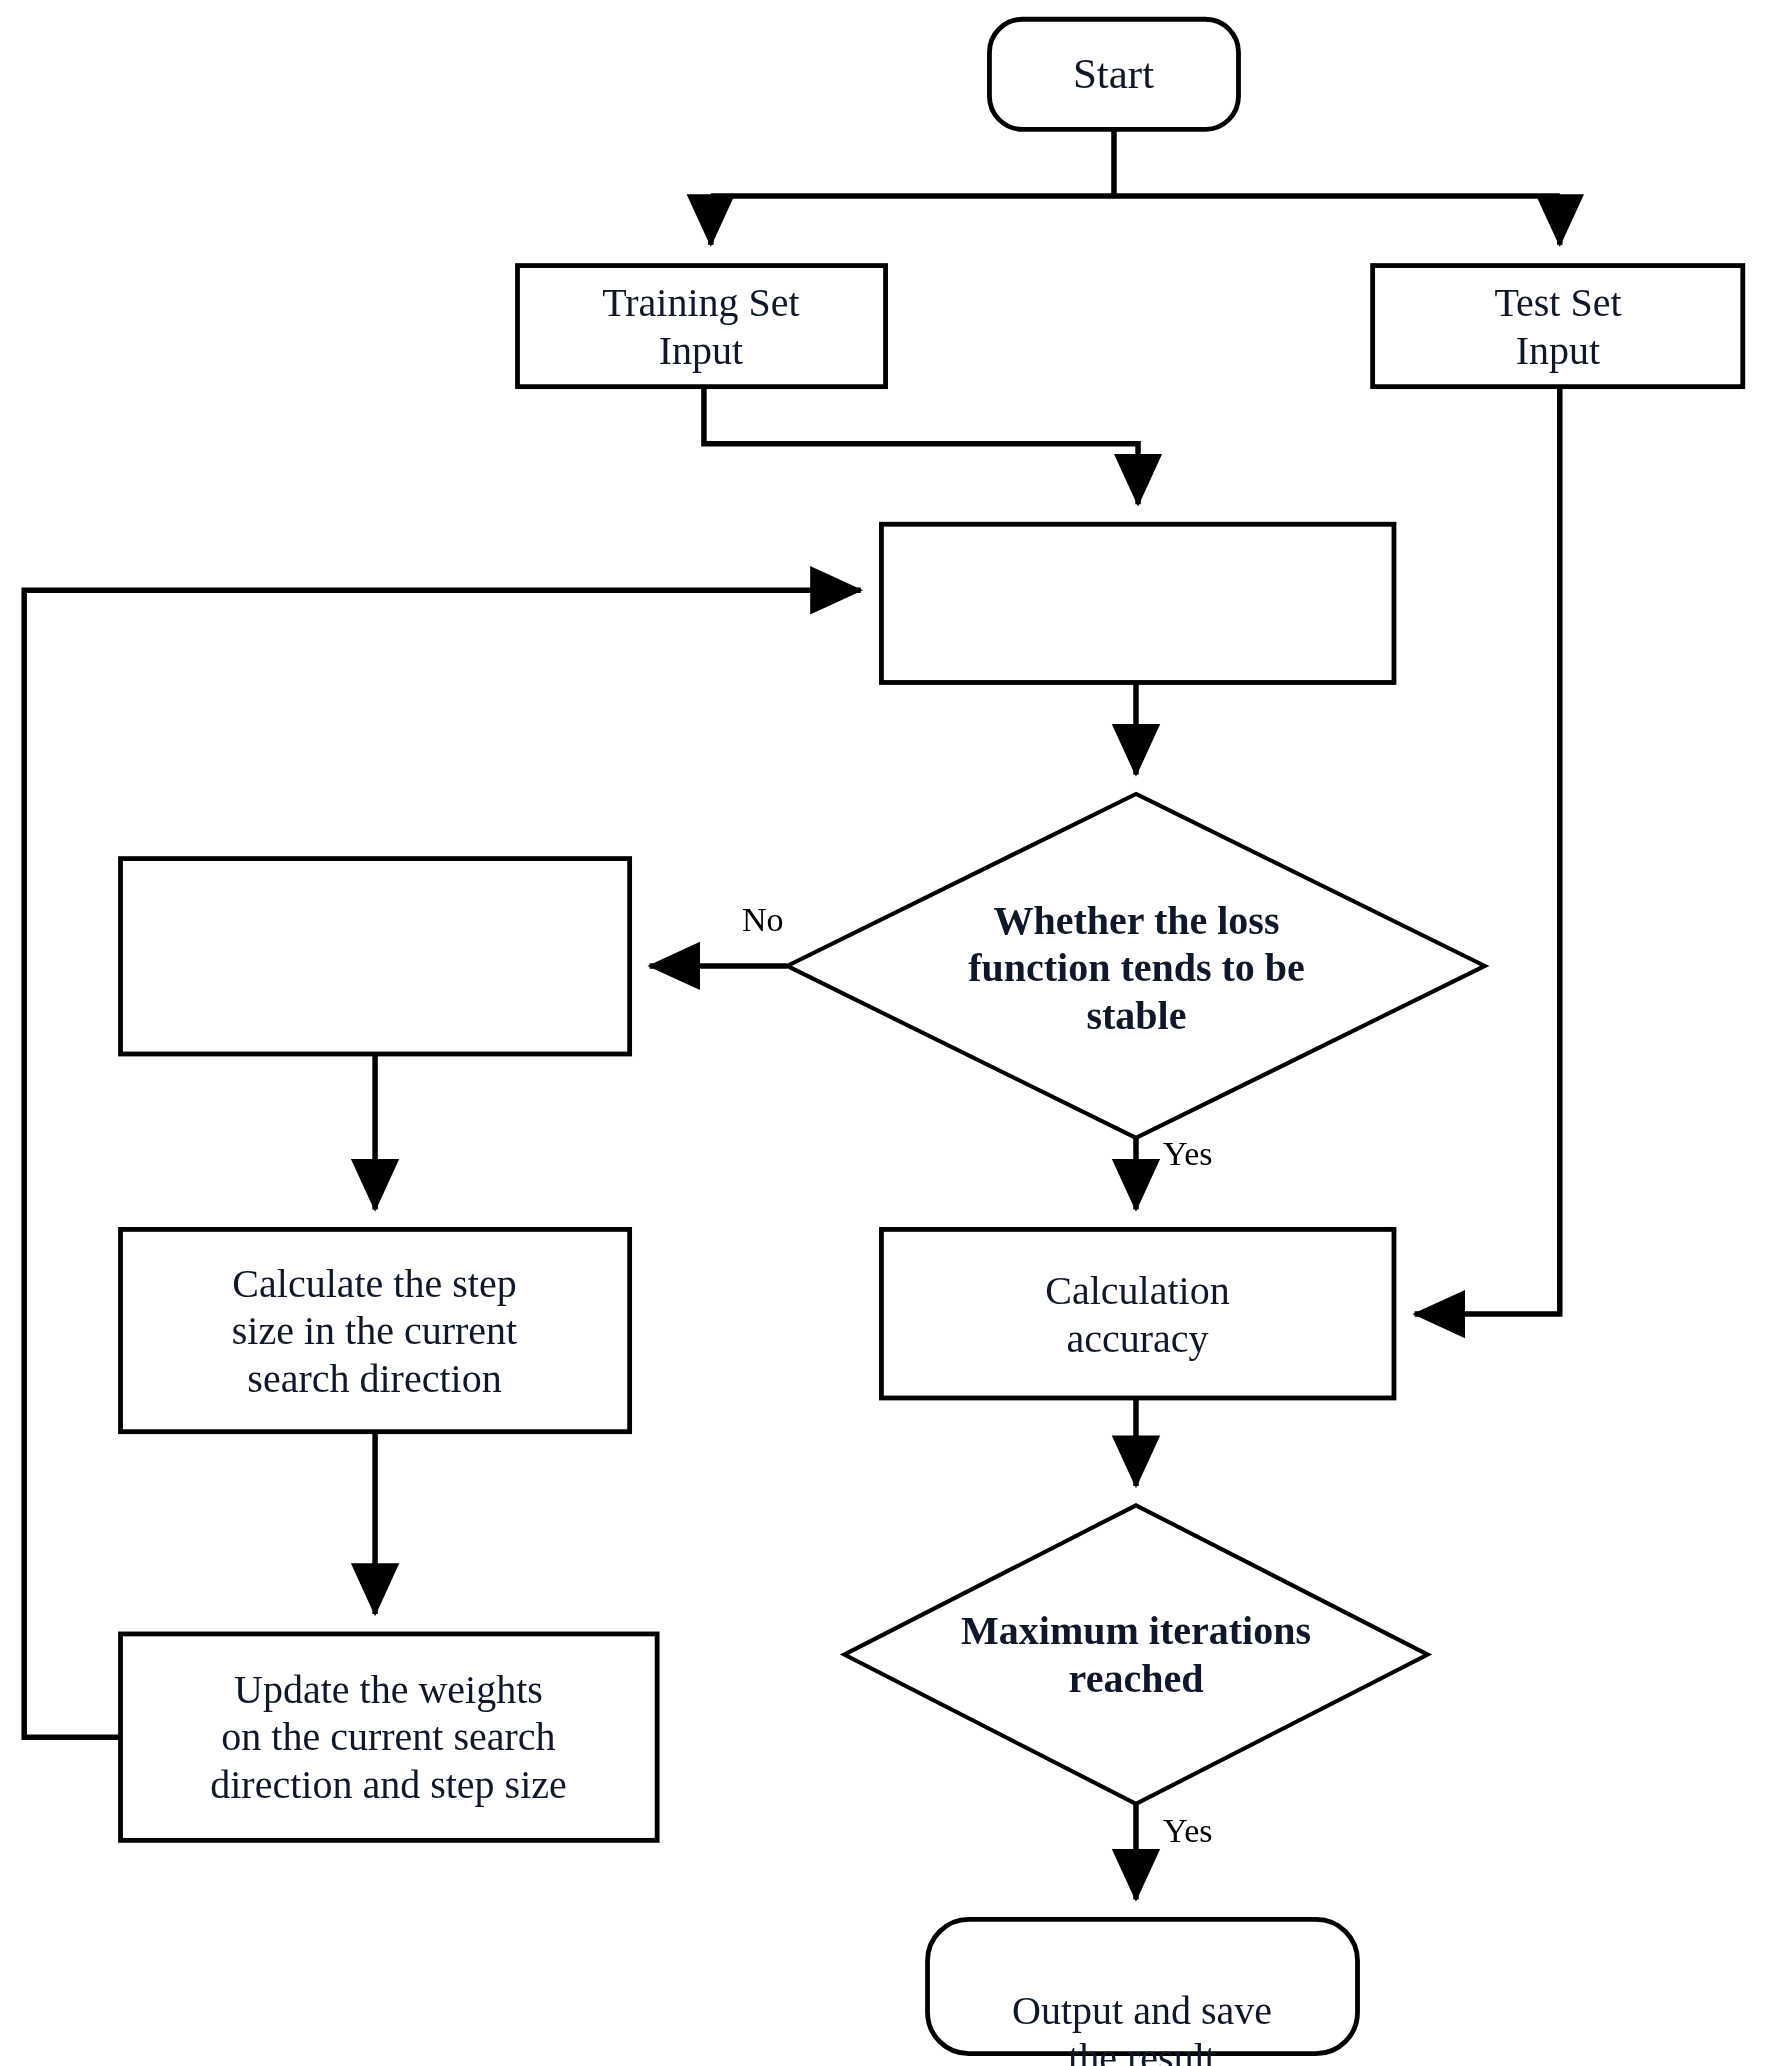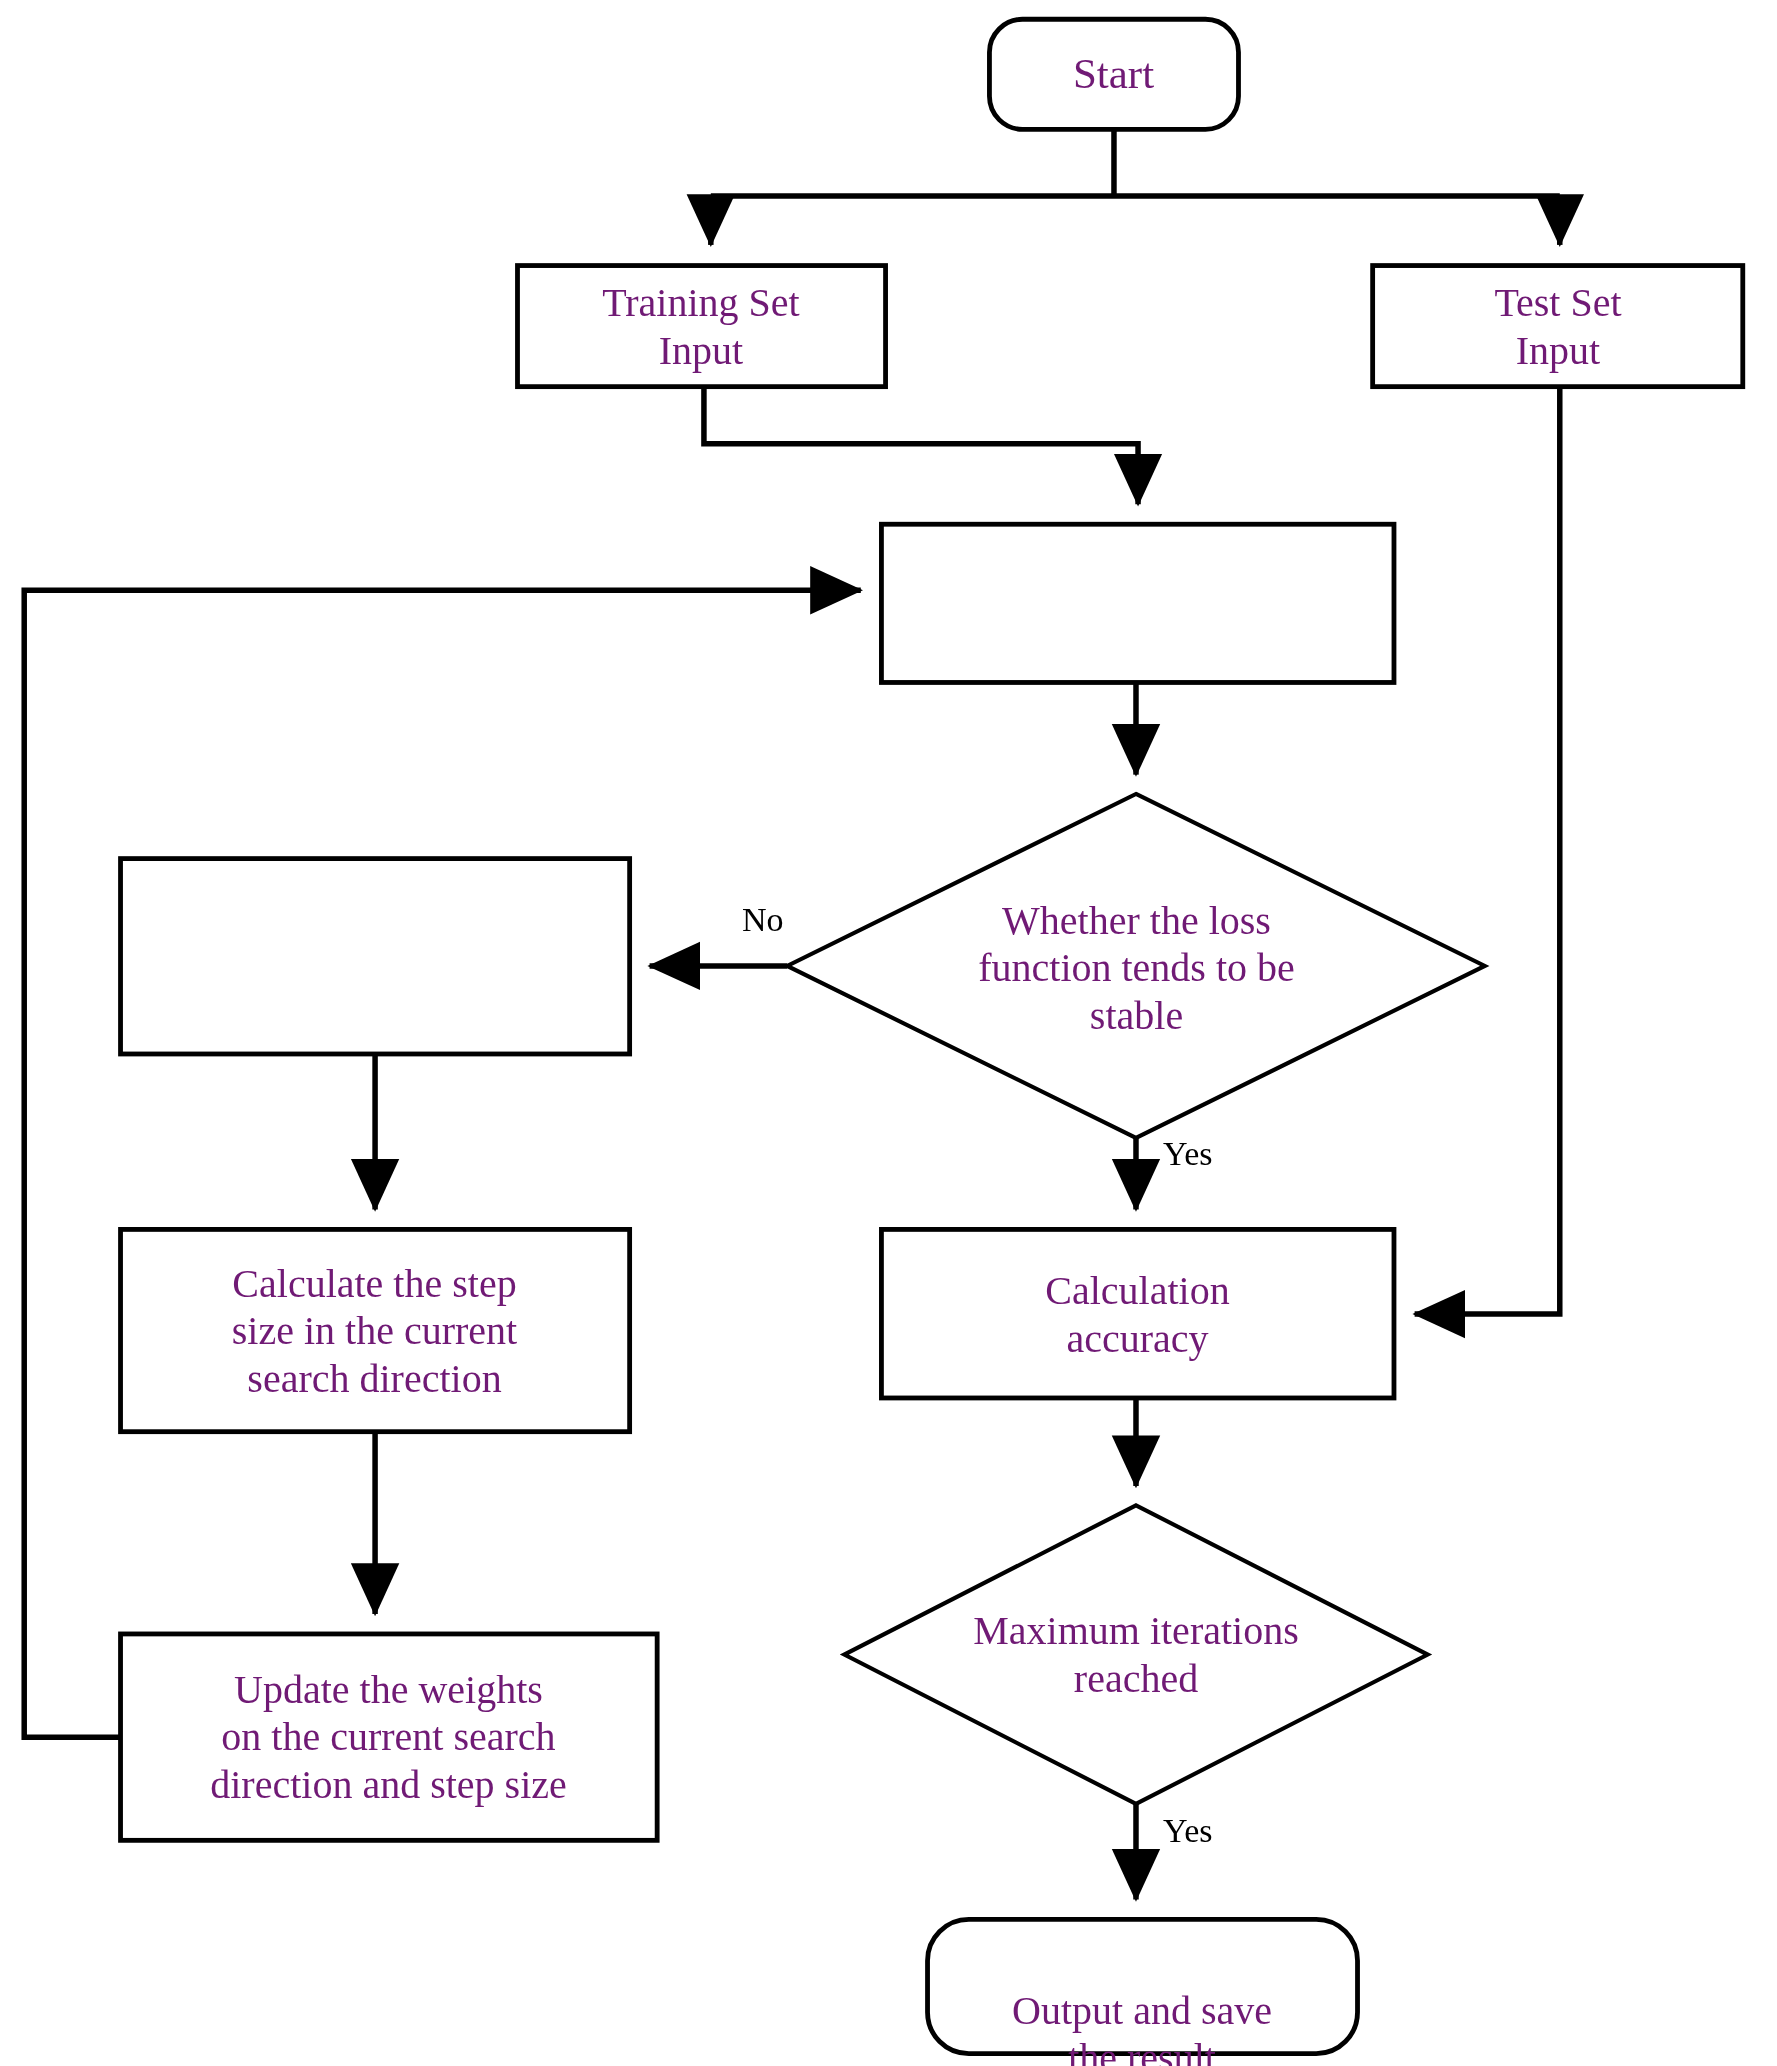--- a/index.html
+++ b/index.html
@@ -38,37 +38,37 @@
   .arrowhead {
     fill: #000000;
     stroke: none;
   }
   .node-text {
     position: absolute;
     display: flex;
     align-items: center;
     justify-content: center;
     text-align: center;
-    color: #701a75;
+    color: #0f172a;
     font-family: "Liberation Serif", "DejaVu Serif", serif;
     line-height: 1.18;
     white-space: pre-line;
     pointer-events: none;
   }
   .edge-label {
     position: absolute;
     color: #000000;
     font-family: "Liberation Serif", "DejaVu Serif", serif;
     line-height: 1;
     white-space: nowrap;
   }
   .t-start     { font-size: 43px; }
   .t-io        { font-size: 40px; }
   .t-proc      { font-size: 40px; }
-  .t-decision  { font-size: 40px; }
+  .t-decision  { font-size: 40px; font-weight: bold; }
   .t-label     { font-size: 34px; }
 </style>
 </head>
 <body>
 
 <div id="canvas">
 
   <svg class="flow" viewBox="0 0 2584 3003">
     <defs>
       <marker id="ah" markerWidth="10" markerHeight="10" refX="9.2" refY="5" orient="auto" markerUnits="strokeWidth">

